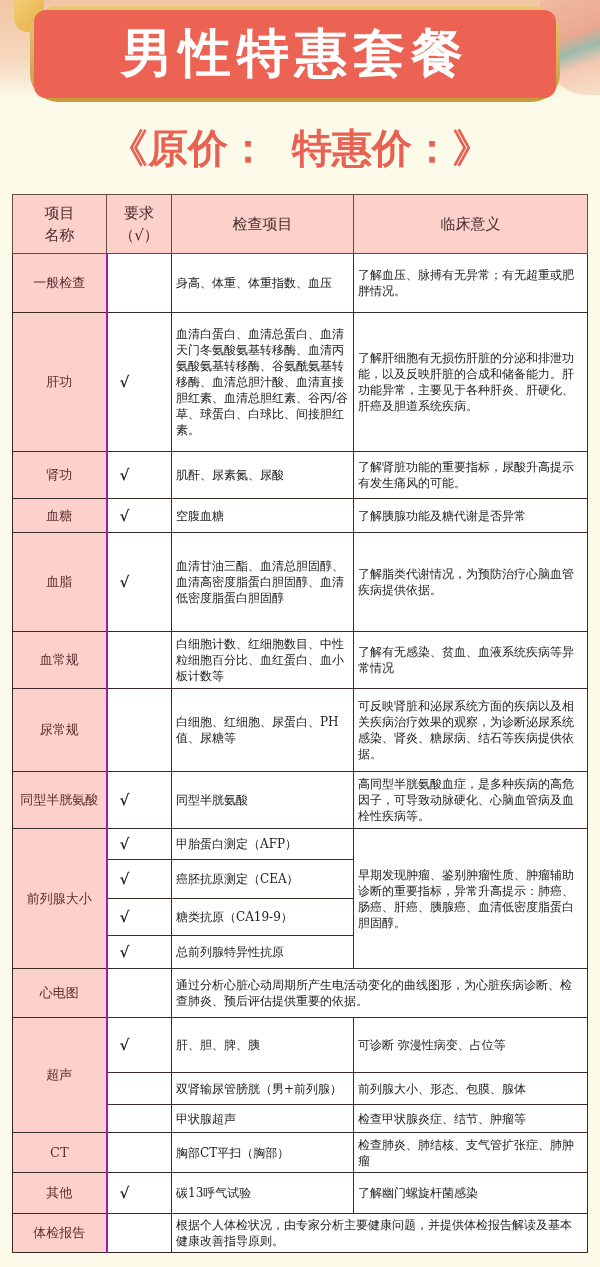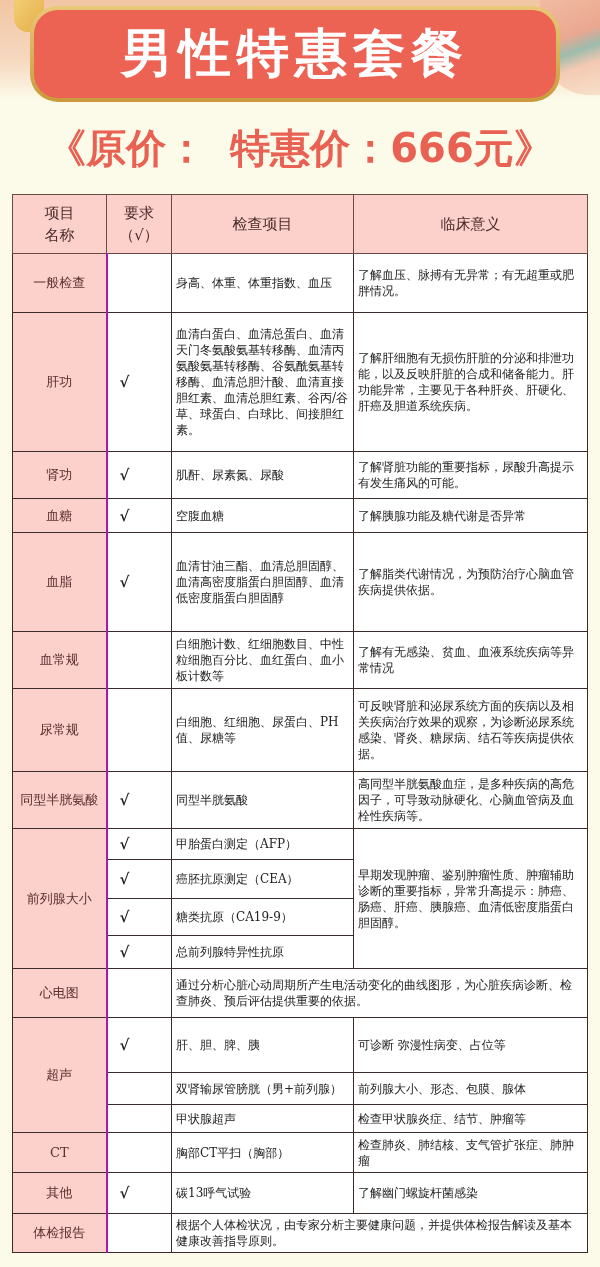--- a/index.html
+++ b/index.html
@@ -26,21 +26,21 @@
   }
   .title-plaque {
     position: absolute; left: 30px; top: 6px; width: 530px; height: 96px;
     background: linear-gradient(180deg, #e9c877, #c99a3c);
     border-radius: 28px;
     padding: 4px;
   }
   .title-inner {
     width: 100%; height: 100%;
     background: #ec6354;
-    border-radius: 24px;
+    border-radius: 12px;
     display: flex; align-items: center; justify-content: center;
   }
   .title-text {
     color: #fff; font-family: "DejaVu Sans", "Liberation Sans", sans-serif;
     font-weight: bold; font-size: 52px; letter-spacing: 6px;
   }
   .price-line {
     position: absolute; left: 0; top: 116px; width: 600px; height: 64px;
     display: flex; align-items: center; justify-content: center;
     color: #e86152; font-family: "DejaVu Sans", "Liberation Sans", sans-serif;
@@ -80,21 +80,20 @@
   <div class="title-inner">
     <span class="title-text">男性特惠套餐</span>
   </div>
 </div>
 
 <div class="price-line">
   <span>《</span>
   <span>原价：</span>
   <span class="gap"></span>
   <span>特惠价：</span>
-  <span>666元</span>
   <span>》</span>
 </div>
 
 <table class="pkg">
   <colgroup>
     <col style="width:94px">
       <col style="width:65px">
       <col style="width:182px">
       <col style="width:234px">
   </colgroup>

